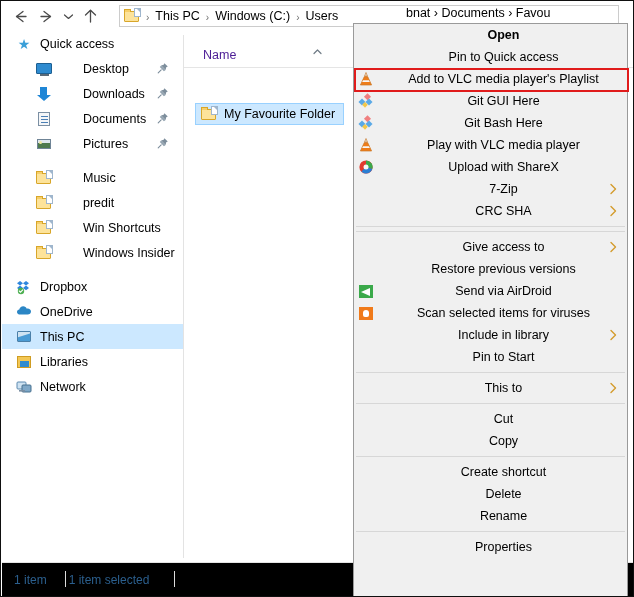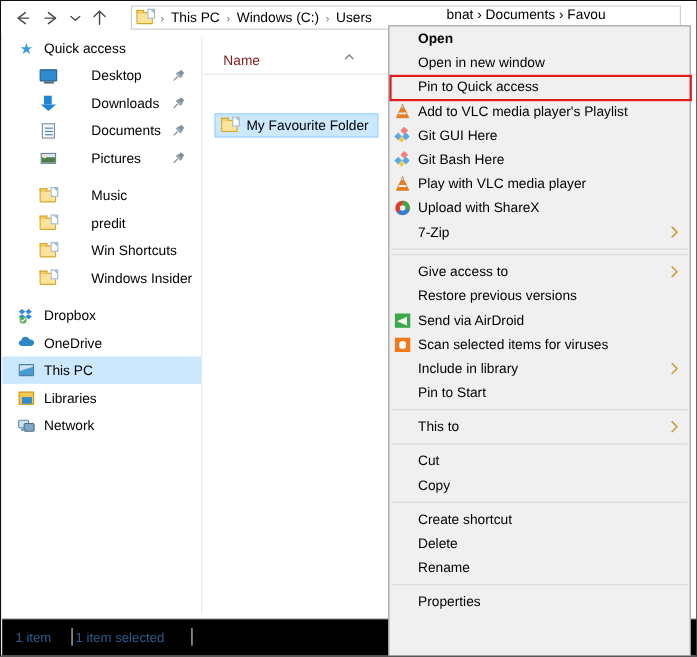--- a/index.html
+++ b/index.html
@@ -300,21 +300,21 @@
   #col-header {
     position: absolute;
     left: 0; top: 12px;
     width: 449px;
     height: 24px;
     display: flex;
     align-items: center;
   }
   #col-name-label {
     font-size: 12.5px;
-    color: #7f1d1d;
+    color: #4c1d95;
     margin-left: 19px;
   }
   #col-sort {
     position: absolute;
     left: 128px;
     top: 2px;
     color: #6f7b86;
   }
   #col-divider {
     position: absolute;
@@ -384,20 +384,21 @@
     box-sizing: border-box;
     overflow: hidden;
   }
   .menu-item {
     height: 22px;
     display: flex;
     align-items: center;
     position: relative;
     padding-left: 26px;
     box-sizing: border-box;
+    justify-content: center;
   }
   .menu-label {
     font-size: 12.5px;
     color: #000000;
     white-space: nowrap;
   }
   .menu-item.bold .menu-label { font-weight: bold; }
   .menu-icon {
     position: absolute;
     left: 4px;
@@ -657,23 +658,20 @@
     <span id="status-sep1"></span>
     <span id="status-selected" class="status-text">1 item selected</span>
     <span id="status-sep2"></span>
   </div>
 
   <div id="context-menu">
       <div class="menu-item bold">
         <span class="menu-label">Open</span>
       </div>
       <div class="menu-item">
-        <span class="menu-label">Open in new window</span>
-      </div>
-      <div class="menu-item">
         <span class="menu-label">Pin to Quick access</span>
       </div>
       <div class="menu-item">
         <span class="nav-ico menu-icon"><svg width="16" height="16" viewBox="0 0 16 16">
             <path d="M8 1.5 L6.6 5 L9.4 5 Z" fill="#f2f2f2" stroke="#c9782a" stroke-width="0.7"></path>
             <path d="M6.3 5.6 L2.4 14 L13.6 14 L9.7 5.6 Z" fill="#ef7d1a" stroke="#c9782a" stroke-width="0.7"></path>
             <path d="M5 9.2 L11 9.2 L11.8 10.9 L4.2 10.9 Z" fill="#f7f7f7"></path>
           </svg></span>
         <span class="menu-label">Add to VLC media player's Playlist</span>
       </div>
@@ -711,20 +709,26 @@
             <circle cx="8" cy="8" r="2.5" fill="#f7f7f7"></circle>
           </svg></span>
         <span class="menu-label">Upload with ShareX</span>
       </div>
       <div class="menu-item">
         <span class="menu-label">7-Zip</span>
         <span class="menu-arrow"><svg width="10" height="14" viewBox="0 0 10 14">
             <path d="M3 2.5 L7.5 7 L3 11.5" fill="none" stroke="#d39b2c" stroke-width="1.4" stroke-linecap="round" stroke-linejoin="round"></path>
           </svg></span>
       </div>
+      <div class="menu-item">
+        <span class="menu-label">CRC SHA</span>
+        <span class="menu-arrow"><svg width="10" height="14" viewBox="0 0 10 14">
+            <path d="M3 2.5 L7.5 7 L3 11.5" fill="none" stroke="#d39b2c" stroke-width="1.4" stroke-linecap="round" stroke-linejoin="round"></path>
+          </svg></span>
+      </div>
       <div class="menu-sep"></div>
       <div class="menu-sep"></div>
       <div class="menu-item">
         <span class="menu-label">Give access to</span>
         <span class="menu-arrow"><svg width="10" height="14" viewBox="0 0 10 14">
             <path d="M3 2.5 L7.5 7 L3 11.5" fill="none" stroke="#d39b2c" stroke-width="1.4" stroke-linecap="round" stroke-linejoin="round"></path>
           </svg></span>
       </div>
       <div class="menu-item">
         <span class="menu-label">Restore previous versions</span>

